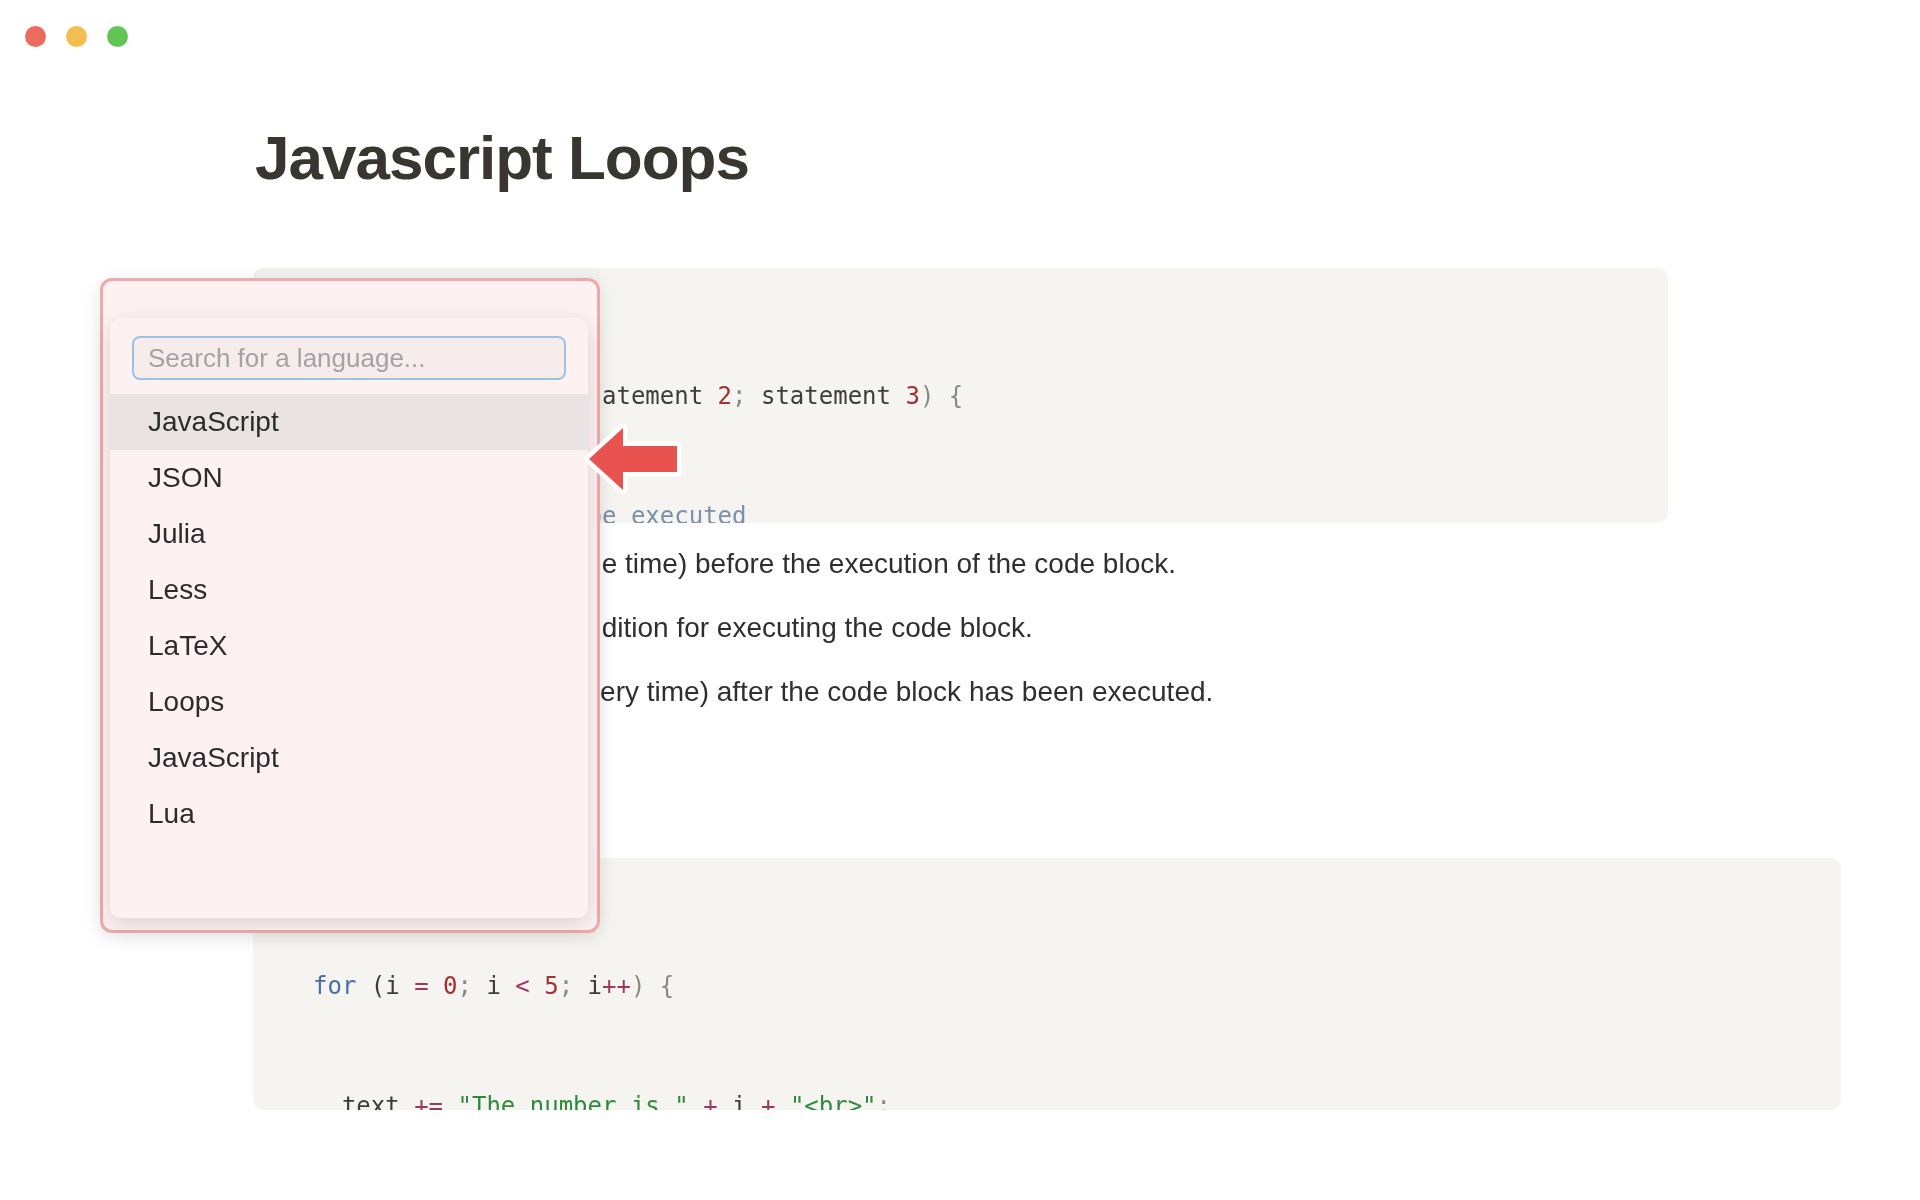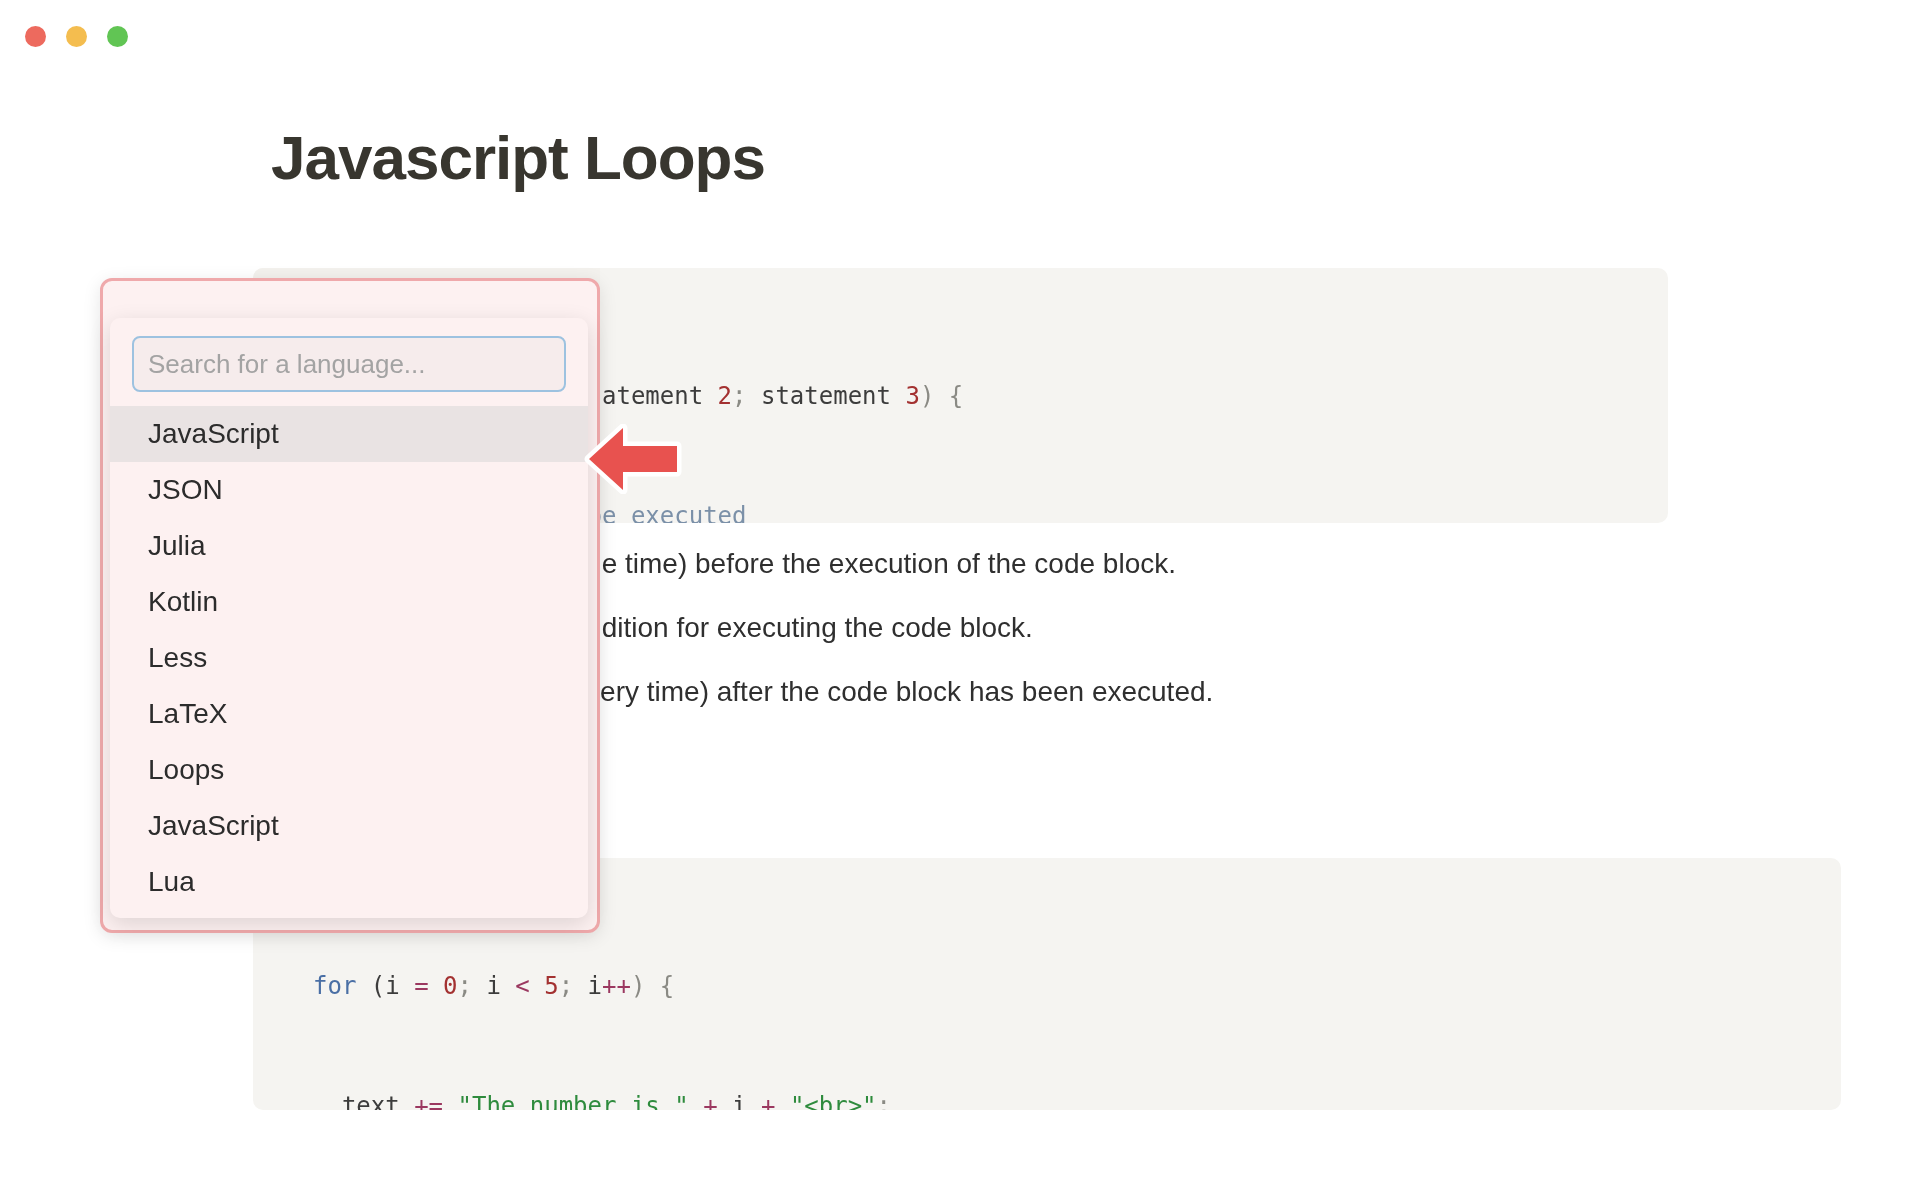--- a/index.html
+++ b/index.html
@@ -43,21 +43,20 @@
   
   #page-title {
     position: absolute;
     left: 255px;
     top: 122px;
     font-size: 62px;
     font-weight: bold;
     color: #38362f;
     letter-spacing: -1px;
     white-space: nowrap;
-    margin-left: 16px;
   }
 
   
   .code-block {
     position: absolute;
     background: #f5f4f1;
     border-radius: 10px;
     font-family: "DejaVu Sans Mono", monospace;
     font-size: 24px;
     line-height: 40px;
@@ -151,21 +150,21 @@
     border-radius: 10px;
     box-shadow: 0 6px 22px rgba(0,0,0,0.13);
     overflow: hidden;
   }
 
   #language-search-wrap {
     padding: 18px 22px 14px 22px;
   }
   #language-search-input {
     width: 100%;
-    height: 56px;
+    height: 44px;
     border: 2.5px solid #9dc2e0;
     border-radius: 8px;
     background: #f6ecec;
     font-size: 26px;
     font-family: "Liberation Sans", sans-serif;
     color: #4a4a4a;
     padding: 12px 14px;
     outline: none;
   }
   #language-search-input::placeholder { color: #a3a3a3; }
@@ -229,21 +228,20 @@
 <div id="language-dropdown-highlight"></div>
 
 <div id="language-panel">
   <div id="language-search-wrap">
     <input id="language-search-input" type="text" placeholder="Search for a language..." style="">
   </div>
   <ul id="language-list">
       <li class="language-item selected"><span>JavaScript</span></li>
       <li class="language-item"><span>JSON</span></li>
       <li class="language-item"><span>Julia</span></li>
-      <li class="language-item"><span>Kotlin</span></li>
       <li class="language-item"><span>Less</span></li>
       <li class="language-item"><span>LaTeX</span></li>
       <li class="language-item"><span>Loops</span></li>
       <li class="language-item"><span>JavaScript</span></li>
       <li class="language-item"><span>Lua</span></li>
     </ul>
 </div>
 
 <svg id="annotation-arrow" viewBox="0 0 100 70">
   <path d="M40 4 L40 22 L94 22 L94 48 L40 48 L40 66 L6 35 Z" fill="#e8524f" stroke="#ffffff" stroke-width="9" stroke-linejoin="round"></path>

